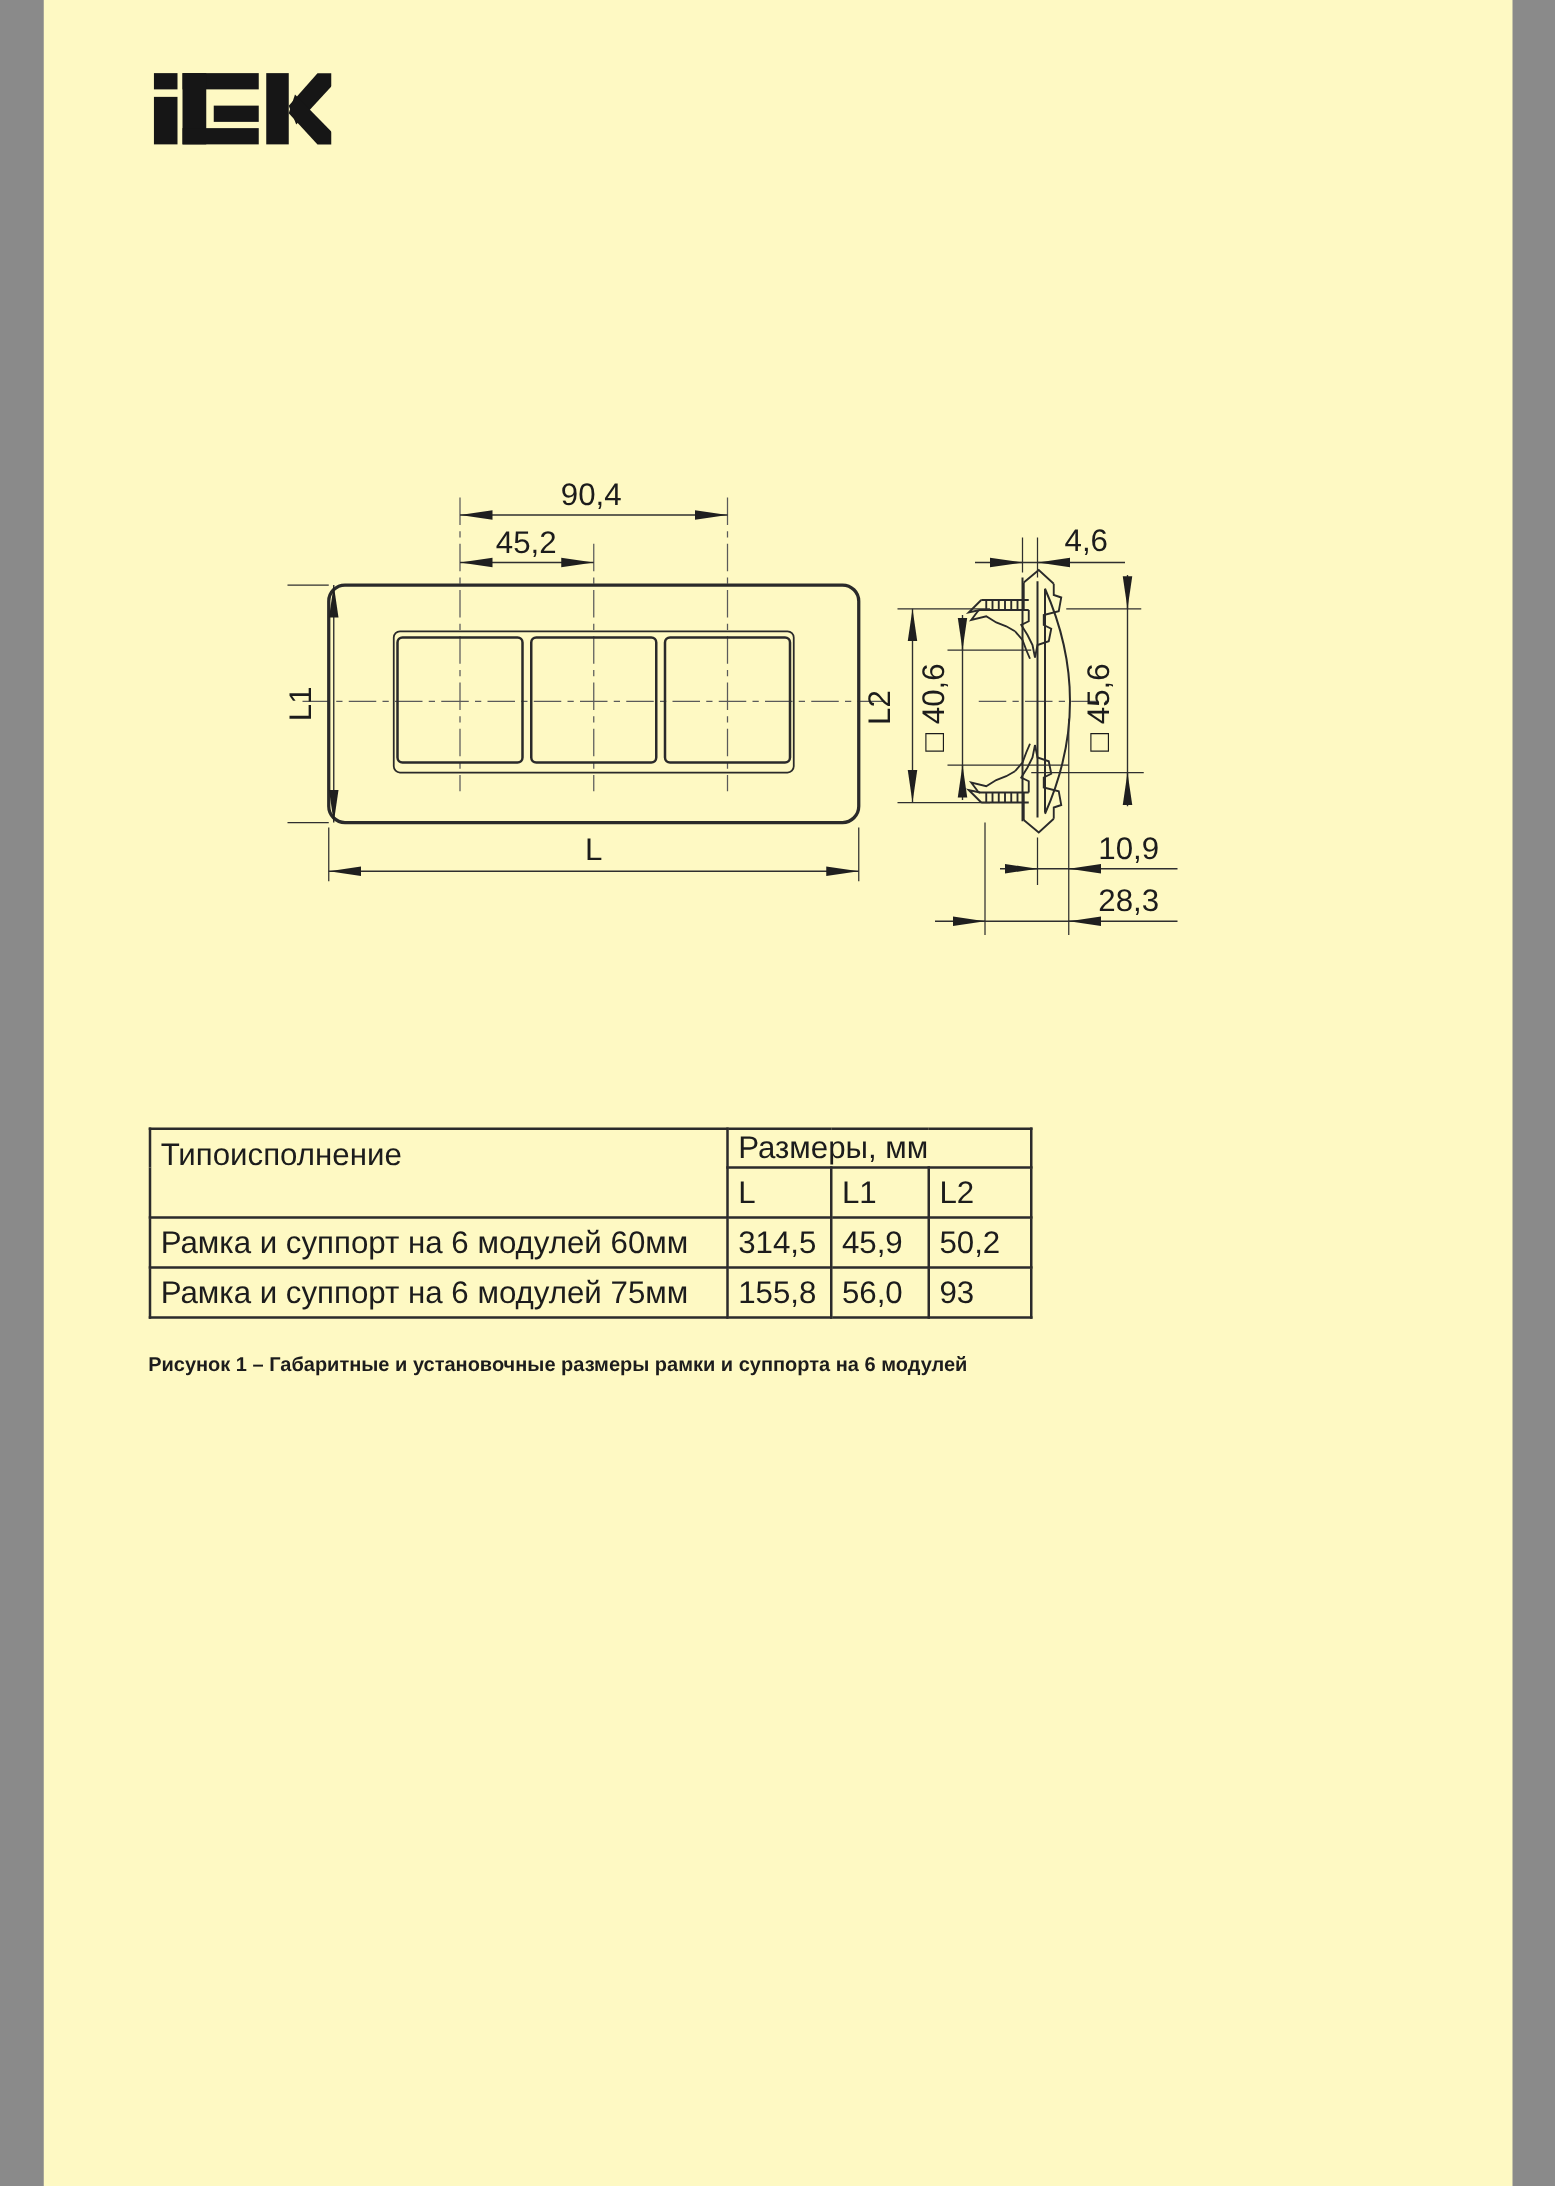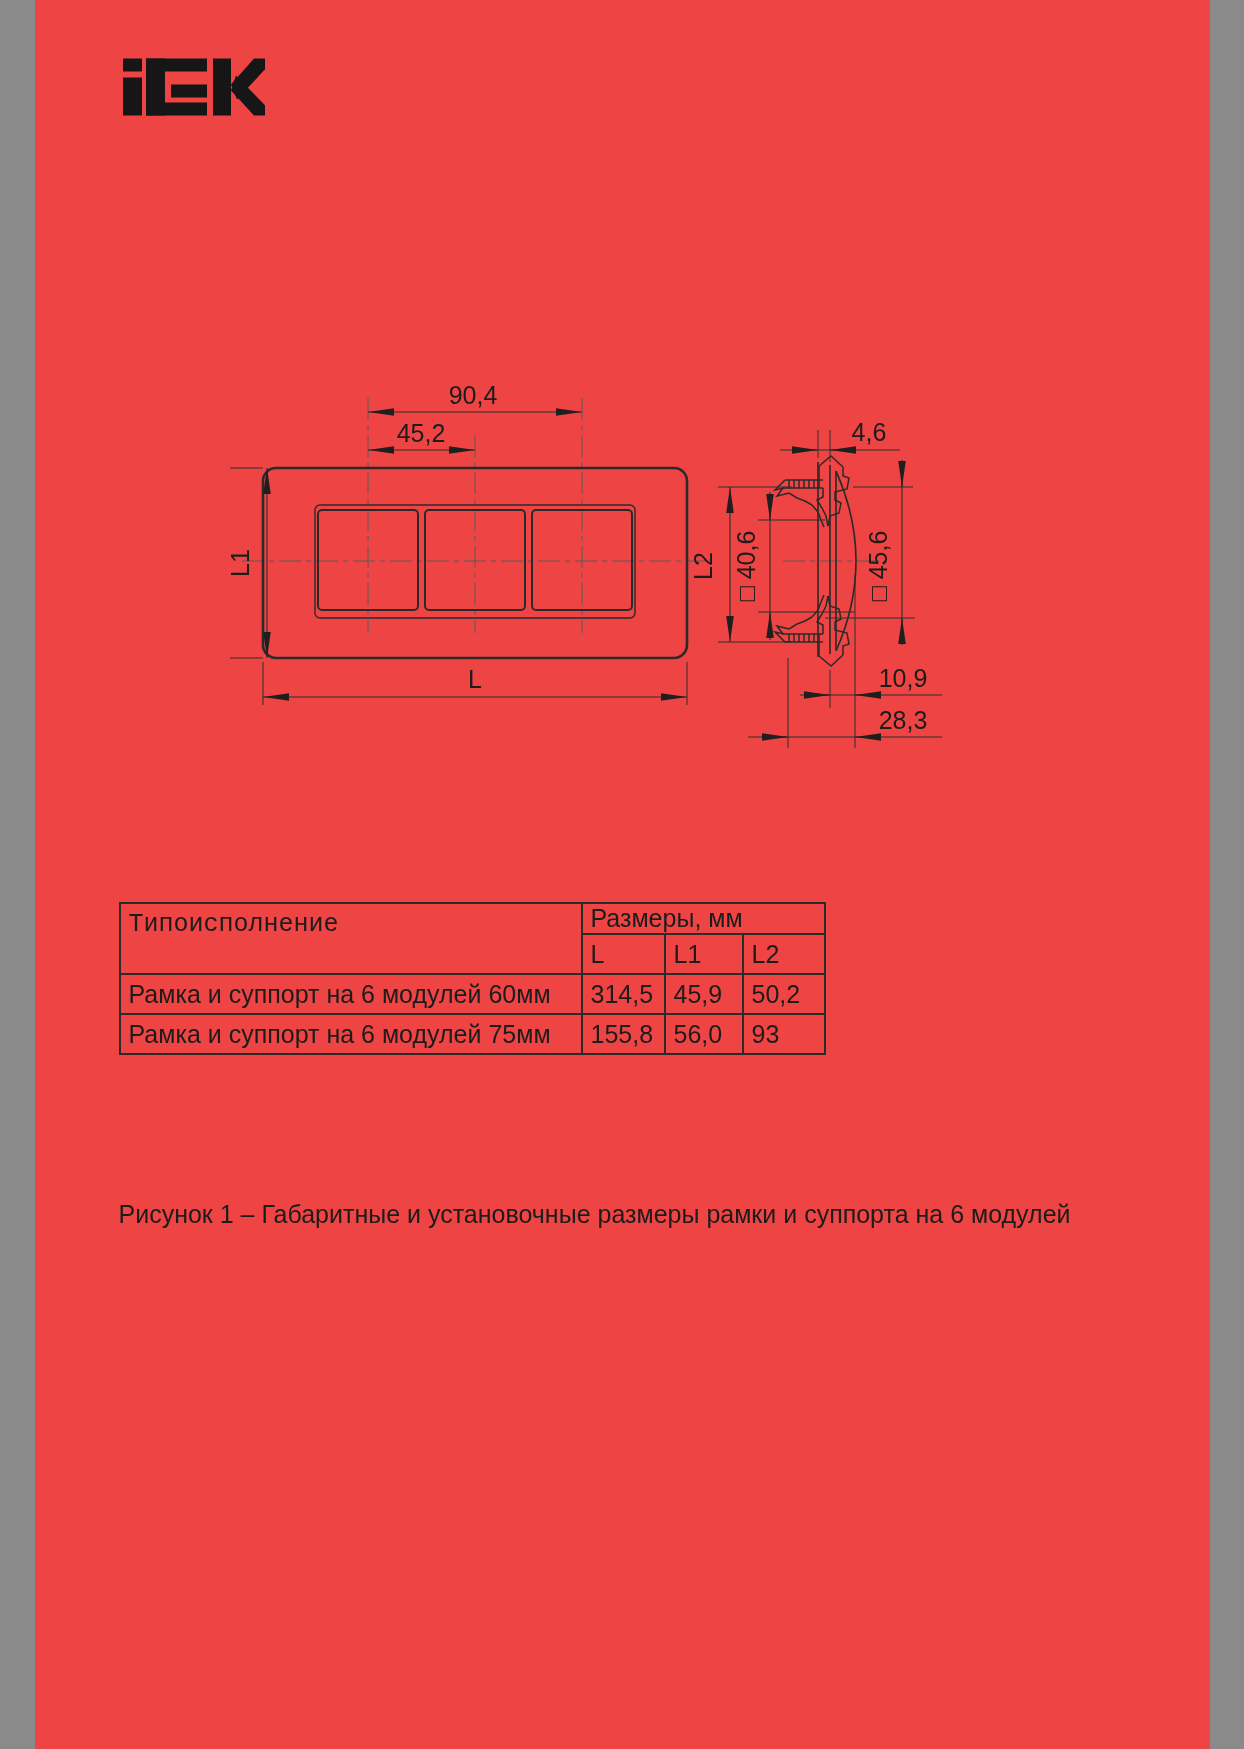--- a/index.html
+++ b/index.html
@@ -1,33 +1,33 @@
 <!DOCTYPE html>
 <html><head>
 <meta charset="utf-8">
 <style>
   html,body{margin:0;padding:0;background:#8a8a8a;}
-  #page{position:relative;width:1136px;height:1749px;background:#ef4444;margin:0 auto;
+  #page{position:relative;width:1136px;height:1749px;background:#fef9c3;margin:0 auto;
         font-family:"Liberation Sans", sans-serif;color:#1c1c1c;overflow:hidden;padding-left:39px;}
   #logo{position:absolute;left:88px;top:58px;width:142px;height:58px;}
   #drawing{position:absolute;left:150px;top:340px;width:850px;height:440px;}
   #drawing text{font-family:"Liberation Sans", sans-serif;font-size:25px;fill:#1c1c1c;}
   .objline{stroke:#2a2a2a;fill:none;}
   .dimline{stroke:#2f2f2f;stroke-width:1.1;fill:none;}
   .extline{stroke:#2f2f2f;stroke-width:1;fill:none;}
   .cline{stroke:#5a5a5a;stroke-width:1;fill:none;stroke-dasharray:22 5 5 5;}
 
   #dims-table{position:absolute;left:84px;top:902px;border-collapse:collapse;table-layout:fixed;}
   #dims-table td{border:2px solid #2b2b2b;font-size:25px;color:#1c1c1c;
                  padding:0 0 0 8px;white-space:nowrap;vertical-align:middle;}
   #dims-table td.type-hd{vertical-align:top;padding-top:6px;}
   .w-type{width:452px;} .w-l{width:73px;} .w-l1{width:68px;} .w-l2{width:72px;}
-  .h-hd1{height:37px;font-family:Liberation Mono, monospace;} .h-hd2{height:38px;} .h-row{height:38px;border-radius:11px;}
+  .h-hd1{height:37px;} .h-hd2{height:38px;} .h-row{height:38px;border-radius:11px;}
 
-  #caption{position:absolute;left:84px;top:1200px;font-size:25px;color:#1c1c1c;white-space:nowrap;}
+  #caption{position:absolute;left:84px;top:1084px;font-size:16px;color:#1c1c1c;white-space:nowrap;font-weight:bold;}
 </style>
 </head>
 <body>
 
 <div id="page">
 
   <svg id="logo" viewBox="0 0 142 57" role="img" aria-label="IEK">
     <g fill="#161616">
       <rect x="0" y="0" width="19" height="13"></rect>
       <rect x="0" y="19" width="19" height="38"></rect>

